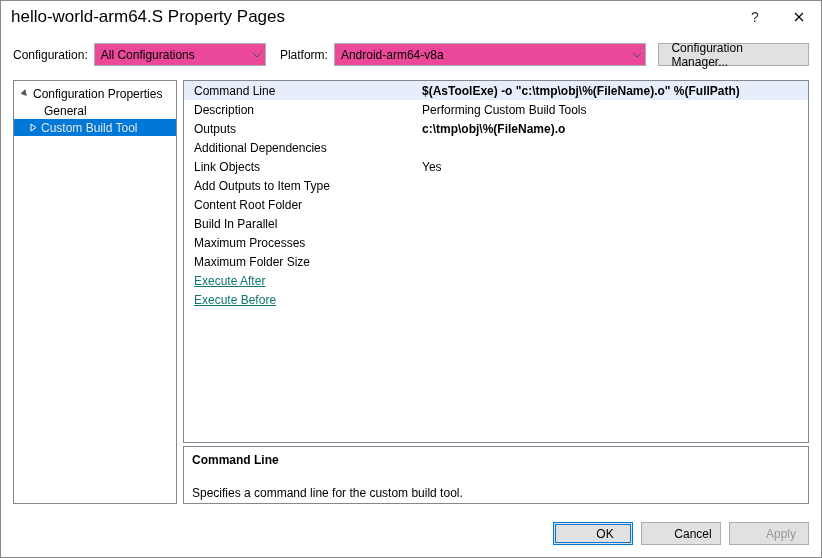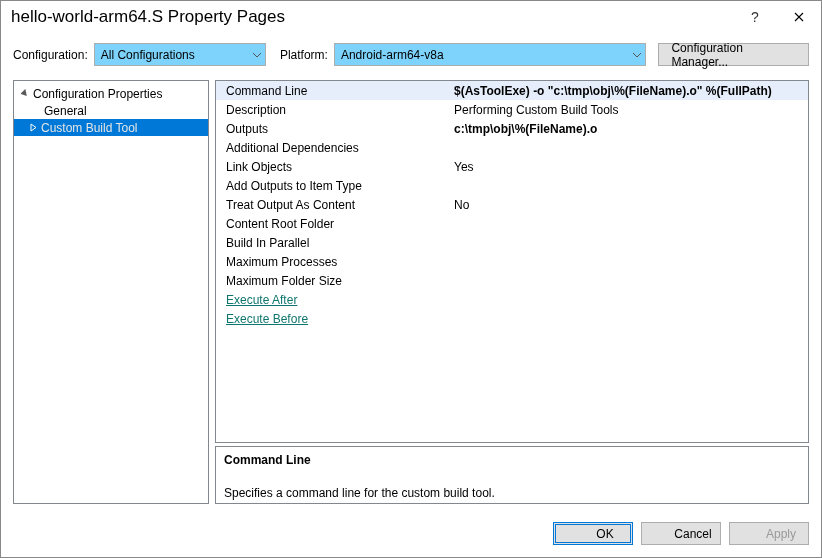--- a/index.html
+++ b/index.html
@@ -8,32 +8,32 @@
 
   .dialog { width: 822px; height: 558px; border: 1px solid #888; background: #fff; display: flex; flex-direction: column; }
 
   .titlebar { display: flex; align-items: center; height: 32px; padding: 0 0 0 10px; }
   .titlebar-title { flex: 1; font-size: 17px; }
   .tb-btn { width: 44px; height: 30px; display: flex; align-items: center; justify-content: center; color: #333; }
   .tb-btn svg { width: 10px; height: 10px; }
 
   .config-row { display: flex; align-items: center; gap: 6px; padding: 10px 12px 14px 12px; }
   .config-label { font-size: 12px; }
-  .combo { display: flex; align-items: center; justify-content: space-between; border: 1px solid #adadad; height: 23px; padding: 0 4px 0 6px; background: #7dd3fc; }
+  .combo { display: flex; align-items: center; justify-content: space-between; border: 1px solid #adadad; height: 23px; padding: 0 4px 0 6px; background: #ec4899; }
   .combo.cfg { width: 174px; }
   .combo.plat { width: 316px; }
   .combo .chev { color: #555; }
   .btn { border: 1px solid #adadad; background: #e1e1e1; height: 23px; padding: 0 12px; display: flex; align-items: center; justify-content: center; }
   .btn.cfgmgr { width: 152px; }
   .btn.default { border: 1px solid #0078d7; background: #e1e1e1; outline: 1px solid #0078d7; outline-offset: -3px; }
   .btn.disabled { color: #9a9a9a; }
 
   .content { flex: 1; display: flex; gap: 6px; padding: 0 12px 8px 12px; min-height: 0; }
 
-  .tree { width: 196px; border: 1px solid #828790; background: #fff; padding-top: 4px; }
+  .tree { width: 164px; border: 1px solid #828790; background: #fff; padding-top: 4px; }
   .tree-row { display: flex; align-items: center; height: 17px; padding-left: 6px; gap: 2px; }
   .tree-row.lvl1 { padding-left: 6px; }
   .tree-row.lvl2 { padding-left: 30px; }
   .tree-row.lvl2.sel-parent { padding-left: 14px; }
   .tree-row.selected { background: #0078d7; color: #e5e5e5; }
   .tree-exp { width: 11px; height: 11px; display:flex; align-items:center; justify-content:center; }
   .tree-exp svg { width: 9px; height: 9px; }
 
   .rightcol { flex: 1; display: flex; flex-direction: column; gap: 3px; min-height: 0; }
 
@@ -138,24 +138,20 @@
           </div>
           <div class="grid-row">
             <div class="cell-name">Link Objects</div>
             <div class="cell-val">Yes</div>
           </div>
           <div class="grid-row">
             <div class="cell-name">Add Outputs to Item Type</div>
             <div class="cell-val"></div>
           </div>
           <div class="grid-row">
-            <div class="cell-name">Treat Output As Content</div>
-            <div class="cell-val">No</div>
-          </div>
-          <div class="grid-row">
             <div class="cell-name">Content Root Folder</div>
             <div class="cell-val"></div>
           </div>
           <div class="grid-row">
             <div class="cell-name">Build In Parallel</div>
             <div class="cell-val"></div>
           </div>
           <div class="grid-row">
             <div class="cell-name">Maximum Processes</div>
             <div class="cell-val"></div>

